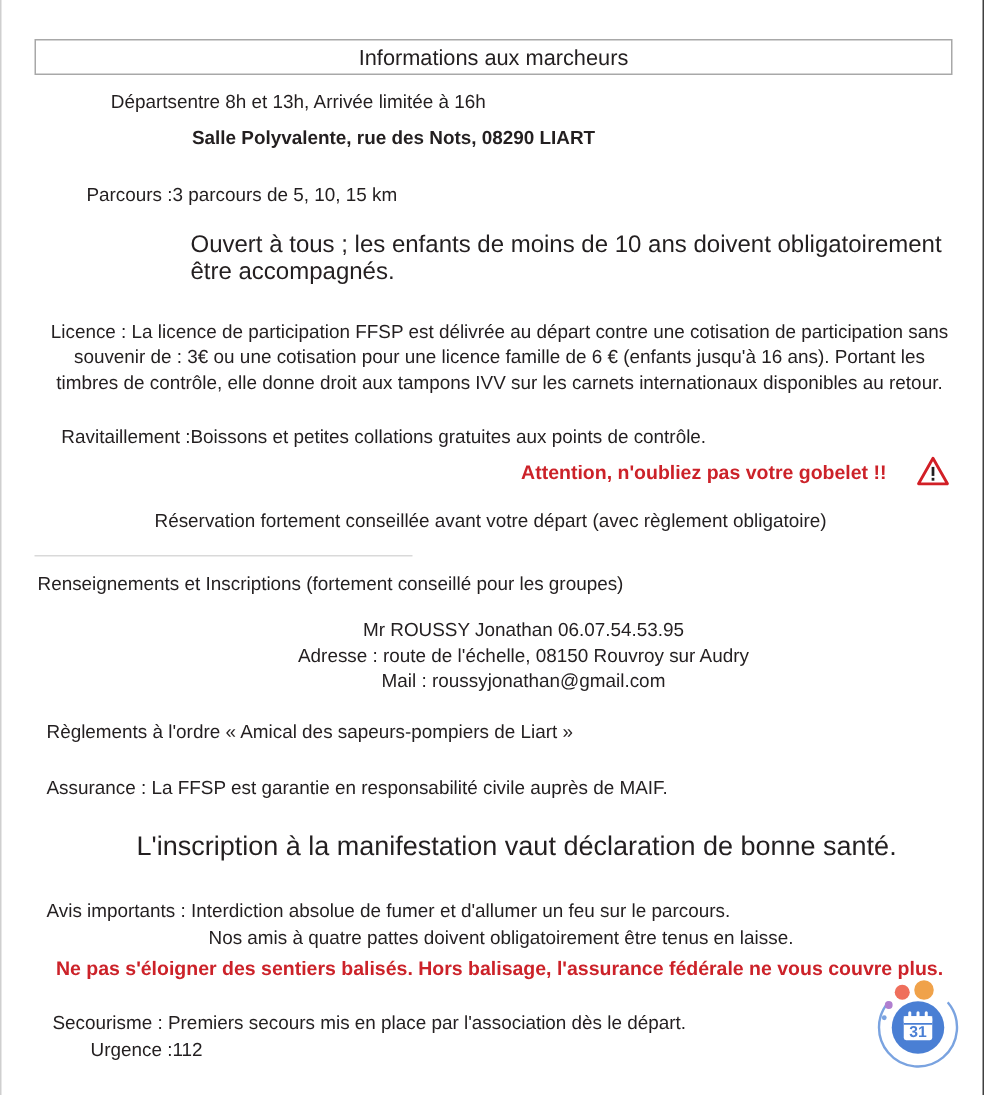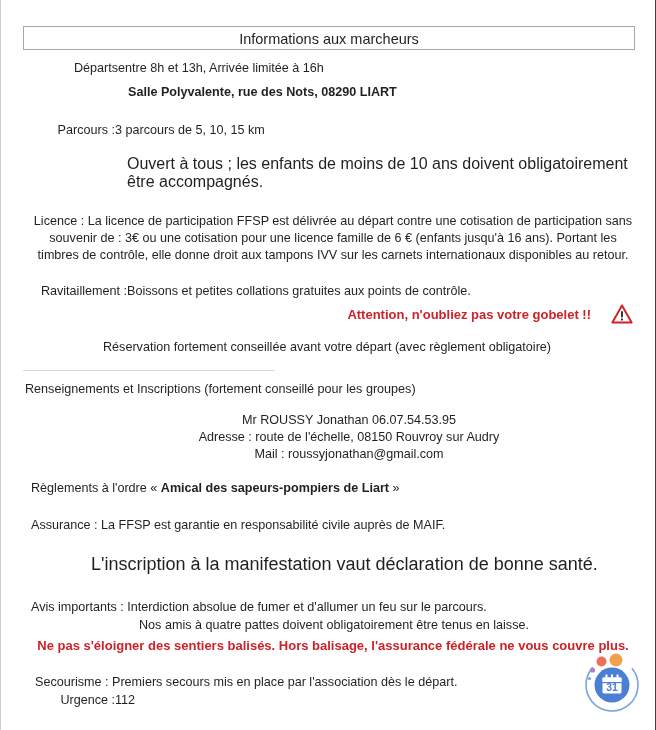--- a/index.html
+++ b/index.html
@@ -56,21 +56,21 @@
     text-align: right;
   }
   .val {
     flex: 1 1 auto;
     font-size: 12.6px;
   }
   .line {
     font-size: 12.6px;
     line-height: 17px;
   }
-  .b { font-weight: bold; }
+  .b { font-weight: normal; }
   .u { }
   .red {
     color: #cc2229;
     font-weight: bold;
   }
 
   .blk-departs { margin-top: 11px; padding-left: 10px; }
   .departs-lbl { width: 85px; }
   .departs-sub { margin-top: 10px; font-size: 12.6px; font-weight: bold; padding-left: 95px; }
 

